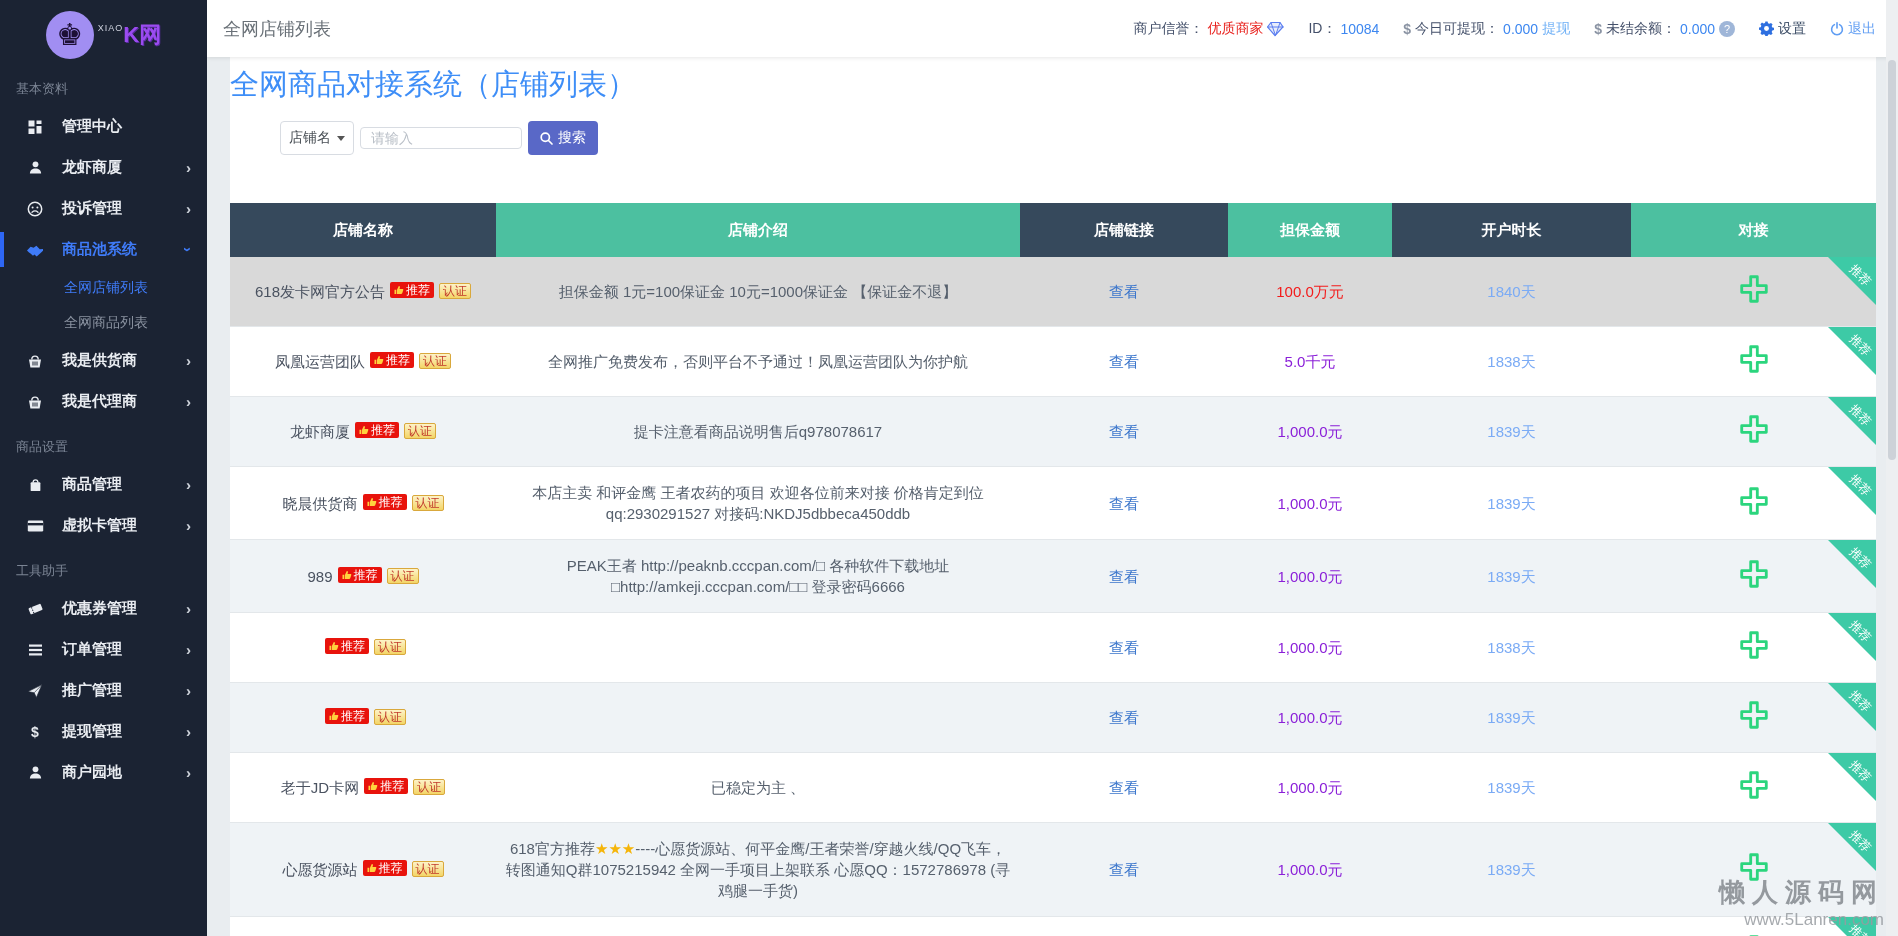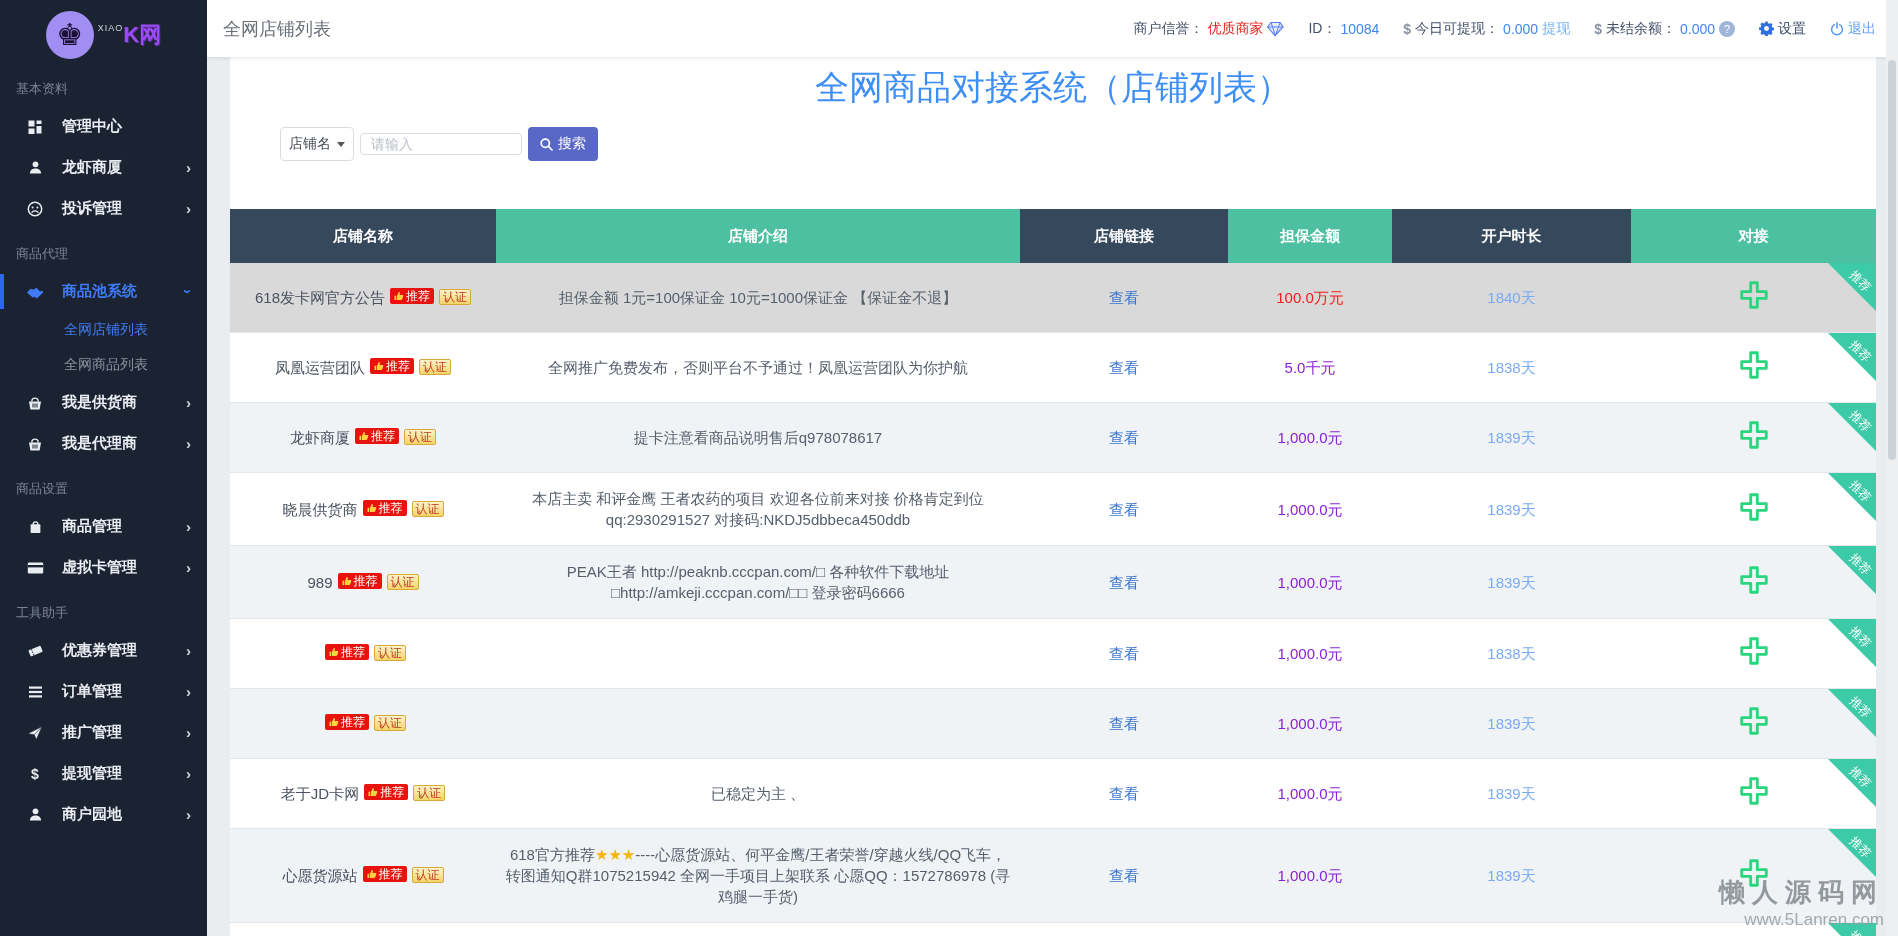--- a/index.html
+++ b/index.html
@@ -34,21 +34,21 @@
   .link-light { color:#6fb0f6; cursor:pointer; }
   .dollar-ic { color:#8a93a3; font-weight:bold; }
   .help-circle { width:16px; height:16px; border-radius:50%; background:#9fb6d8; color:#fff; font-size:11px; line-height:16px; text-align:center; display:inline-block; }
   .tb-ic { display:inline-flex; align-items:center; }
   .settings-lbl { color:#3c4d66; cursor:pointer; }
   .logout-lbl { color:#5f9df3; cursor:pointer; }
 
   
   .content { position:absolute; left:207px; top:57px; width:1691px; height:879px; background:#e9edf0; }
   .card { position:absolute; left:23px; top:0; width:1646px; height:879px; background:#fff; overflow:hidden; }
-  .sys-title { margin-top:8px; text-align:center; font-size:34px; color:#3e8ef7; font-weight:500; }
+  .sys-title { margin-top:8px; font-size:29px; color:#3e8ef7; font-weight:500; }
   .search-row { margin:16px 0 0 14px; display:flex; gap:6px; align-items:center;padding-left:36px; }
   .select-box { width:74px; height:34px; border:1px solid #d8dce2; border-radius:4px; background:#fff; display:flex; align-items:center; justify-content:space-between; padding:0 8px; font-size:14px; color:#4a5056; cursor:pointer; }
   .caret { width:0; height:0; border-left:4px solid transparent; border-right:4px solid transparent; border-top:5px solid #555; }
   .search-input { width:162px; height:22px; border:1px solid #d8dce2; border-radius:4px; padding:0 10px; font-size:14px; color:#4a5056; font-family:inherit; }
   .search-input::placeholder { color:#b9bfc7; }
   .search-btn { height:34px; border:none; background:#5968c7; color:#fff; border-radius:4px; font-size:14px; padding:0 12px; display:flex; align-items:center; gap:5px; cursor:pointer; font-family:inherit; }
 
   table.store-table { margin-top:48px; width:1646px; border-collapse:collapse; table-layout:fixed; }
   .store-table th { height:54px; color:#fff; font-size:15px; font-weight:bold; }
   .th-dark { background:#36495c; }
@@ -112,21 +112,20 @@
           <svg width="16" height="16" viewBox="0 0 16 16">
             <circle cx="8" cy="8" r="6.7" fill="none" stroke="currentColor" stroke-width="1.5"></circle>
             <circle cx="5.6" cy="6.4" r="1" fill="currentColor"></circle>
             <circle cx="10.4" cy="6.4" r="1" fill="currentColor"></circle>
             <path d="M5 11.2q3-2.6 6 0" fill="none" stroke="currentColor" stroke-width="1.3" stroke-linecap="round"></path>
           </svg>
         </span>
         <span>投诉管理</span>
         <span class="chev">›</span>
       </div>
-      <div class="section-label">商品代理</div>
       <div class="nav-item active">
         <span class="active-bar"></span>
         <span class="icon">
           <svg width="18" height="15" viewBox="0 0 18 15">
             <path fill="currentColor" d="M1 8.4 4.6 4.8l3 .9 2.8-1.9 3.4 3.4 3.2-.1v1.7l-2.4 2.3-3.9 3.4-2.3-2-1.4 1.3-2.5-2.3L3 10.6z"></path>
           </svg>
         </span>
         <span>商品池系统</span>
         <span class="chev down">›</span>
       </div>

